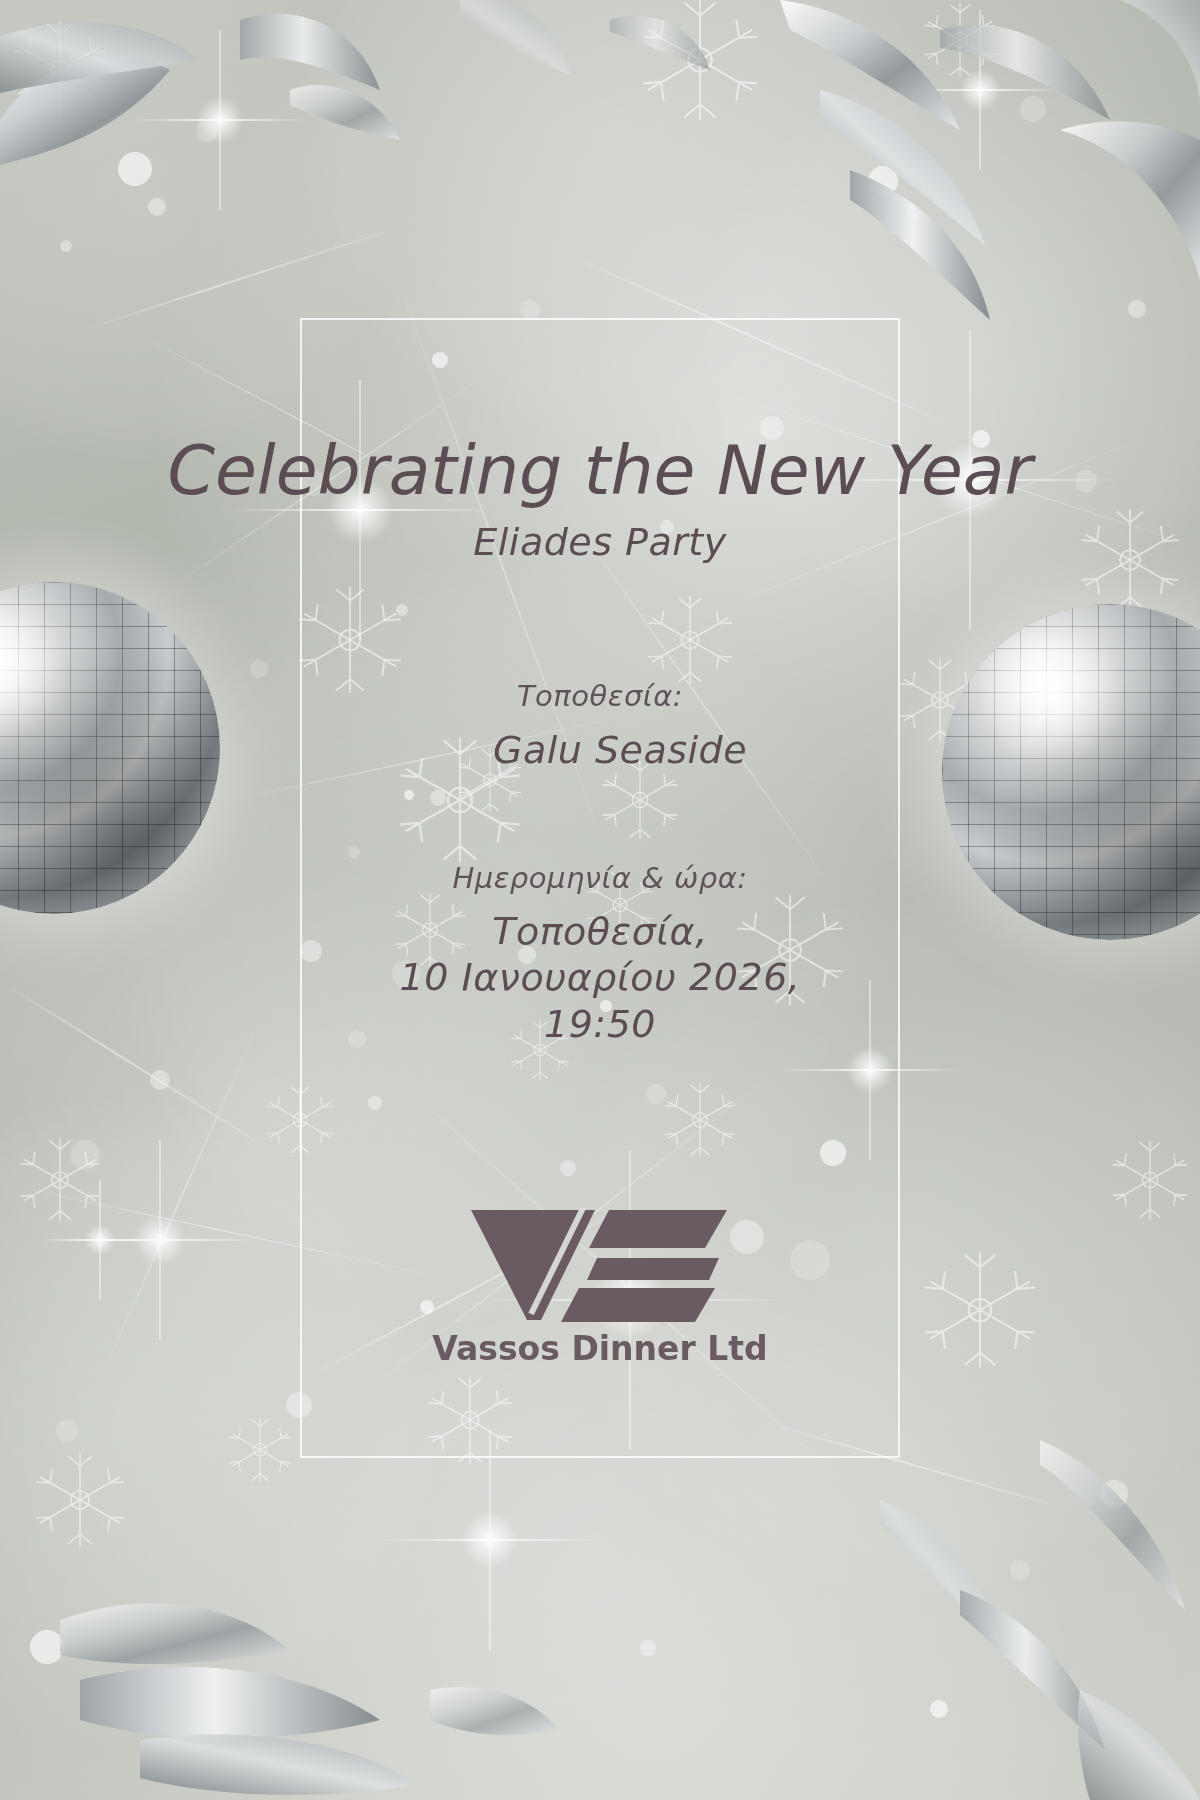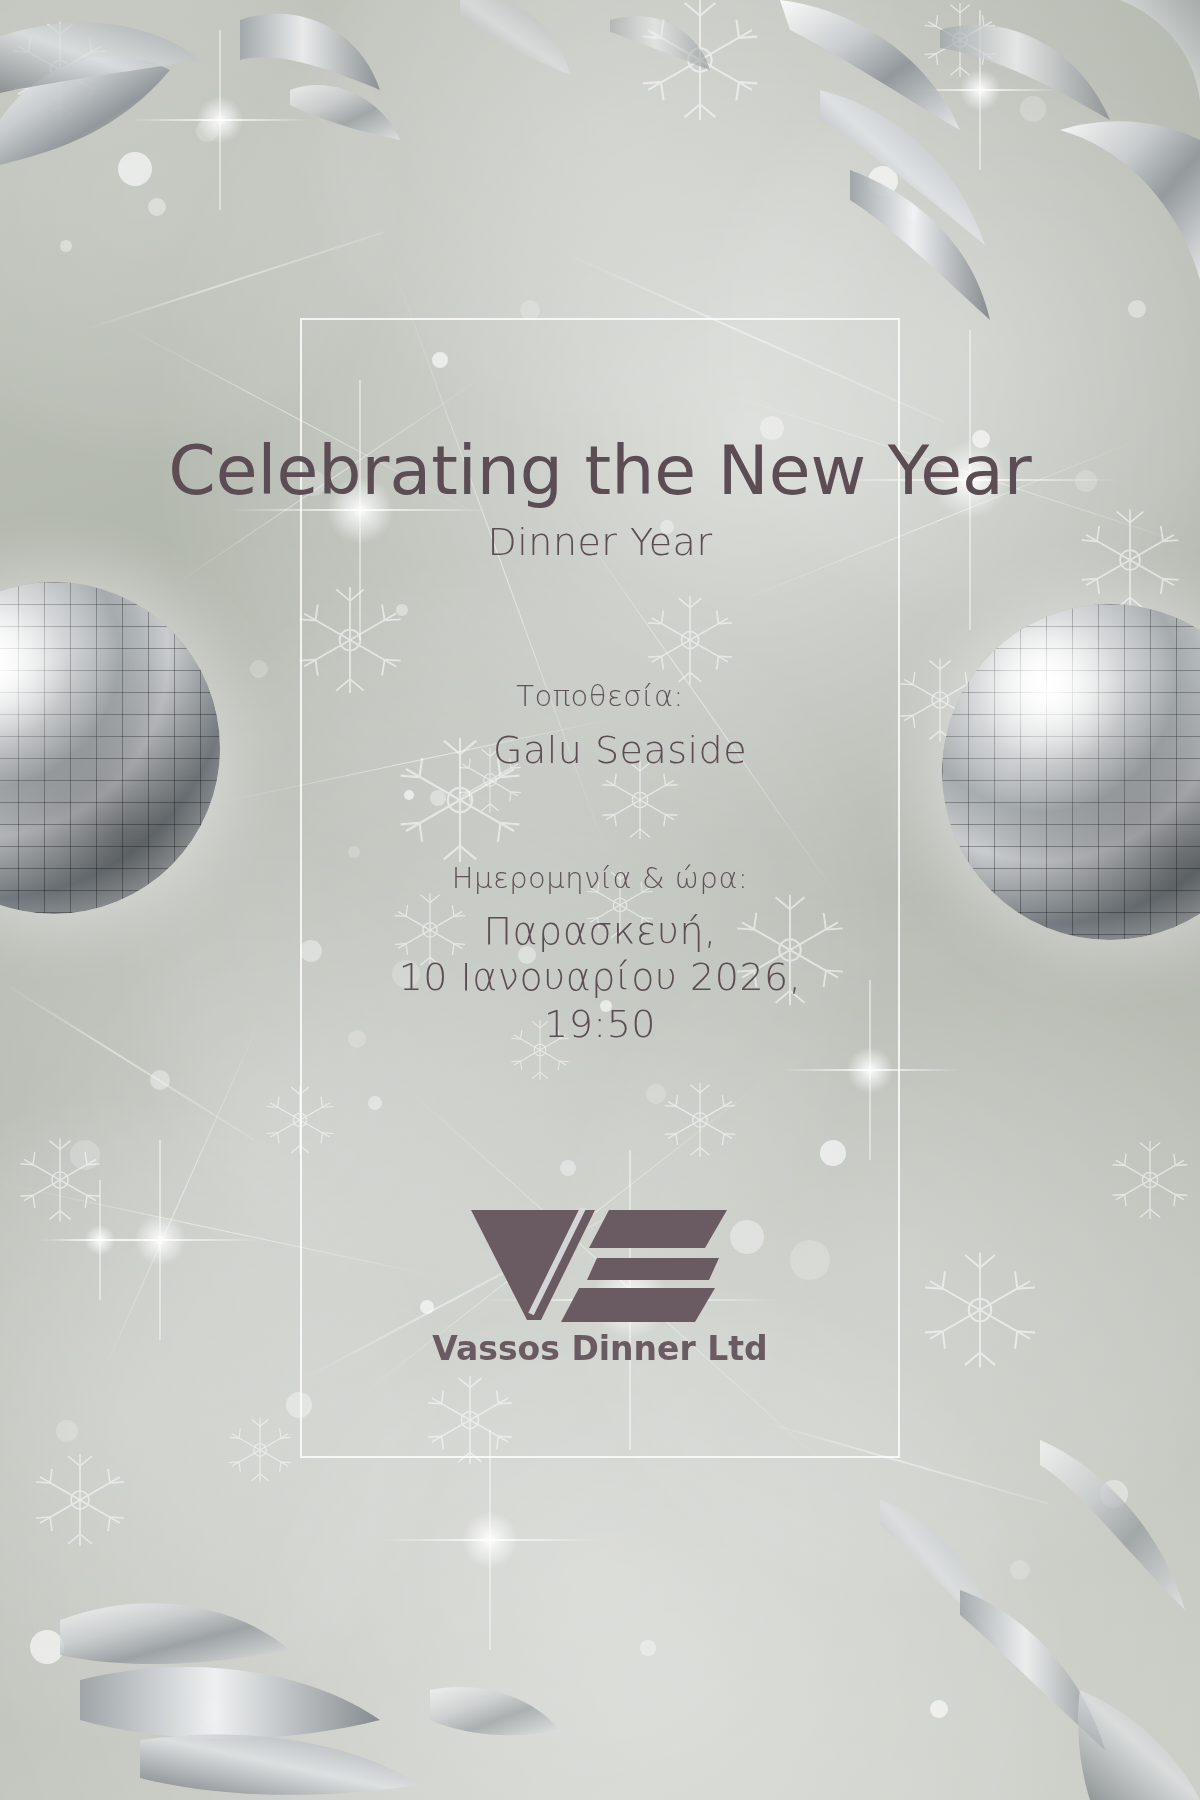--- a/index.html
+++ b/index.html
@@ -54,21 +54,21 @@
       linear-gradient(to bottom, rgba(0,0,0,0.30) 1px, transparent 1px),
       radial-gradient(circle at 30% 22%, #ffffff 0%, #d8dadb 14%, #9fa5a8 38%, #c9ccce 52%, #7e858a 70%, #b6babd 84%, #6f767b 100%);
     background-size:26px 22px,26px 22px,100% 100%;}
   
   .ribbon{position:absolute;}
   
   .frame{position:absolute;border:2px solid rgba(255,255,255,0.80);}
   
   .content{position:absolute;left:0;right:0;top:0;text-align:center;}
   .geo{font-family:"DejaVu Sans","Liberation Sans",sans-serif;
-       color:#5b4d53;font-weight:300;letter-spacing:.5px;}
+       color:#5b4d53;font-weight:300;letter-spacing:.5px;font-style:italic;}
   .title{position:absolute;left:0;right:0;top:437px;
     font-size:68px;line-height:1;letter-spacing:0px;color:#5b4d53;font-weight:400;}
   .subtitle{position:absolute;left:0;right:0;top:523px;
     font-size:38px;line-height:1;color:#5b4d53;font-weight:300;}
   .lbl{position:absolute;left:0;right:0;font-size:29px;line-height:1;color:#5f5258;font-weight:300;}
   .val{position:absolute;left:0;right:0;font-size:38px;line-height:1.22;color:#5b4d53;font-weight:300;}
   .loc-label{top:682px;}
   .loc-value{top:727px;margin-left:40px;}
   .dt-label{top:864px;}
   .dt-value{top:908px;}
@@ -286,28 +286,28 @@
   </div>
 
   <div class="frame" style="left:300px;top:318px;width:596px;height:1136px;"></div>
 
   <div style="position:absolute;left:302px;top:310px;width:592px;height:0;"></div>
 
   <div class="content">
 
     <div class="title geo">Celebrating the New Year</div>
 
-    <div class="subtitle geo">Dinner Year</div>
+    <div class="subtitle geo">Eliades Party</div>
 
     <div class="lbl loc-label geo">Τοποθεσία:</div>
     <div class="val loc-value geo">Galu Seaside</div>
 
     <div class="lbl dt-label geo">Ημερομηνία &amp; ώρα:</div>
     <div class="val dt-value geo">
-      <div>Παρασκευή,</div>
+      <div>Τοποθεσία,</div>
       <div>10 Ιανουαρίου 2026,</div>
       <div>19:50</div>
     </div>
 
     <div class="logo-wrap">
       <svg width="262" height="118" viewBox="0 0 262 118">
         <g fill="#6a5a61">
 
           <path d="M2,2 L126,2 L72,112 L58,112 L2,2 Z"></path>
 

